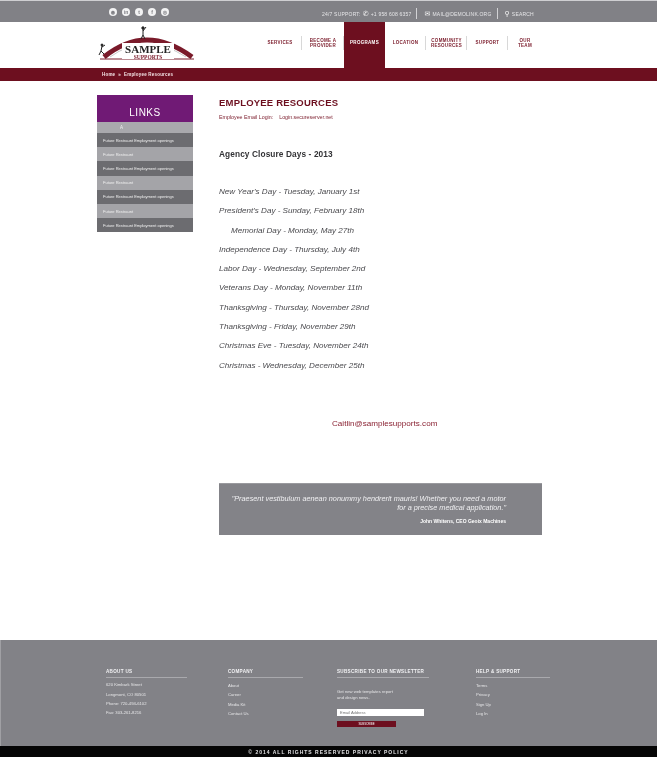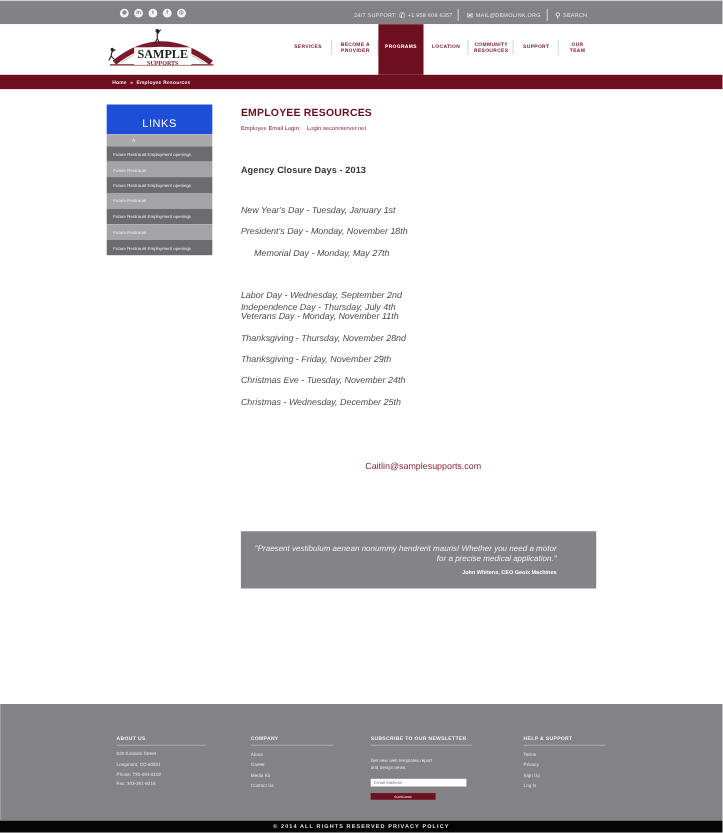--- a/index.html
+++ b/index.html
@@ -23,21 +23,21 @@
   .nav-item.active { background: #6d0f1f; color: #ffffff; }
   .nav-item span { transform: translateY(-2px); }
 
   
   .crumbbar { position: absolute; left: 0; top: 68px; width: 657px; height: 13px; background: #6d0f1f; }
   .crumb { position: absolute; left: 102px; top: 4px; font-size: 4.5px; color: #f4e4e6; font-weight: bold; letter-spacing: 0.2px; }
   .crumb .sep { margin: 0 3px; }
 
   
   .sidebar { position: absolute; left: 97px; top: 95px; width: 96px; }
-  .sidebar-head { height: 27px; background: #1d4ed8; display: flex; align-items: center; justify-content: center; font-size: 10px; color: #ffffff; letter-spacing: 0.5px; padding-top: 7px; }
+  .sidebar-head { height: 27px; background: #701a75; display: flex; align-items: center; justify-content: center; font-size: 10px; color: #ffffff; letter-spacing: 0.5px; padding-top: 7px; }
   .sidebar-row { height: 14.2px; display: flex; align-items: center; padding-left: 6px; font-size: 4px; color: #f0f0f0; }
   .sidebar-row.light { background: #a4a4a8; }
   .sidebar-row.dark { background: #6c6c70; }
   .sidebar-row.first { background: #a9a9ad; padding-left: 23px; height: 11px; font-size: 4.5px; }
 
   
   .main { position: absolute; left: 219px; top: 95px; width: 340px; }
   .page-title { font-size: 9.5px; font-weight: bold; color: #6d0f1f; letter-spacing: 0.2px; margin-top: 2px; }
   .sublinks { margin-top: 6px; font-size: 5.3px; color: #7a1a2a; }
   .sublinks span + span { margin-left: 6px; }
@@ -158,23 +158,23 @@
   <div class="sidebar-row dark">Future Restraunt Employment openings</div>
 </div>
 
 <div class="main" style="height:340px;">
   <div class="page-title">EMPLOYEE RESOURCES</div>
   <div class="sublinks">
     <span>Employee Email Login:</span><span>Login.secureserver.net</span>
   </div>
   <div class="section-title">Agency Closure Days - 2013</div>
   <div class="holiday" style="top:92px;">New Year's Day - Tuesday, January 1st</div>
-  <div class="holiday" style="top:111px;">President's Day - Monday, November 18th</div>
+  <div class="holiday" style="top:111px;">President's Day - Sunday, February 18th</div>
   <div class="holiday" style="top:131px;padding-left:12px;">Memorial Day - Monday, May 27th</div>
-  <div class="holiday" style="top:150px;margin-top:30px;">Independence Day - Thursday, July 4th</div>
+  <div class="holiday" style="top:150px;">Independence Day - Thursday, July 4th</div>
   <div class="holiday" style="top:169px;">Labor Day - Wednesday, September 2nd</div>
   <div class="holiday" style="top:188px;">Veterans Day - Monday, November 11th</div>
   <div class="holiday" style="top:208px;">Thanksgiving - Thursday, November 28nd</div>
   <div class="holiday" style="top:227px;">Thanksgiving - Friday, November 29th</div>
   <div class="holiday" style="top:246px;">Christmas Eve - Tuesday, November 24th</div>
   <div class="holiday" style="top:266px;">Christmas - Wednesday, December 25th</div>
   <div class="email-link">Caitlin@samplesupports.com</div>
 </div>
 
 <div class="quote-box">

